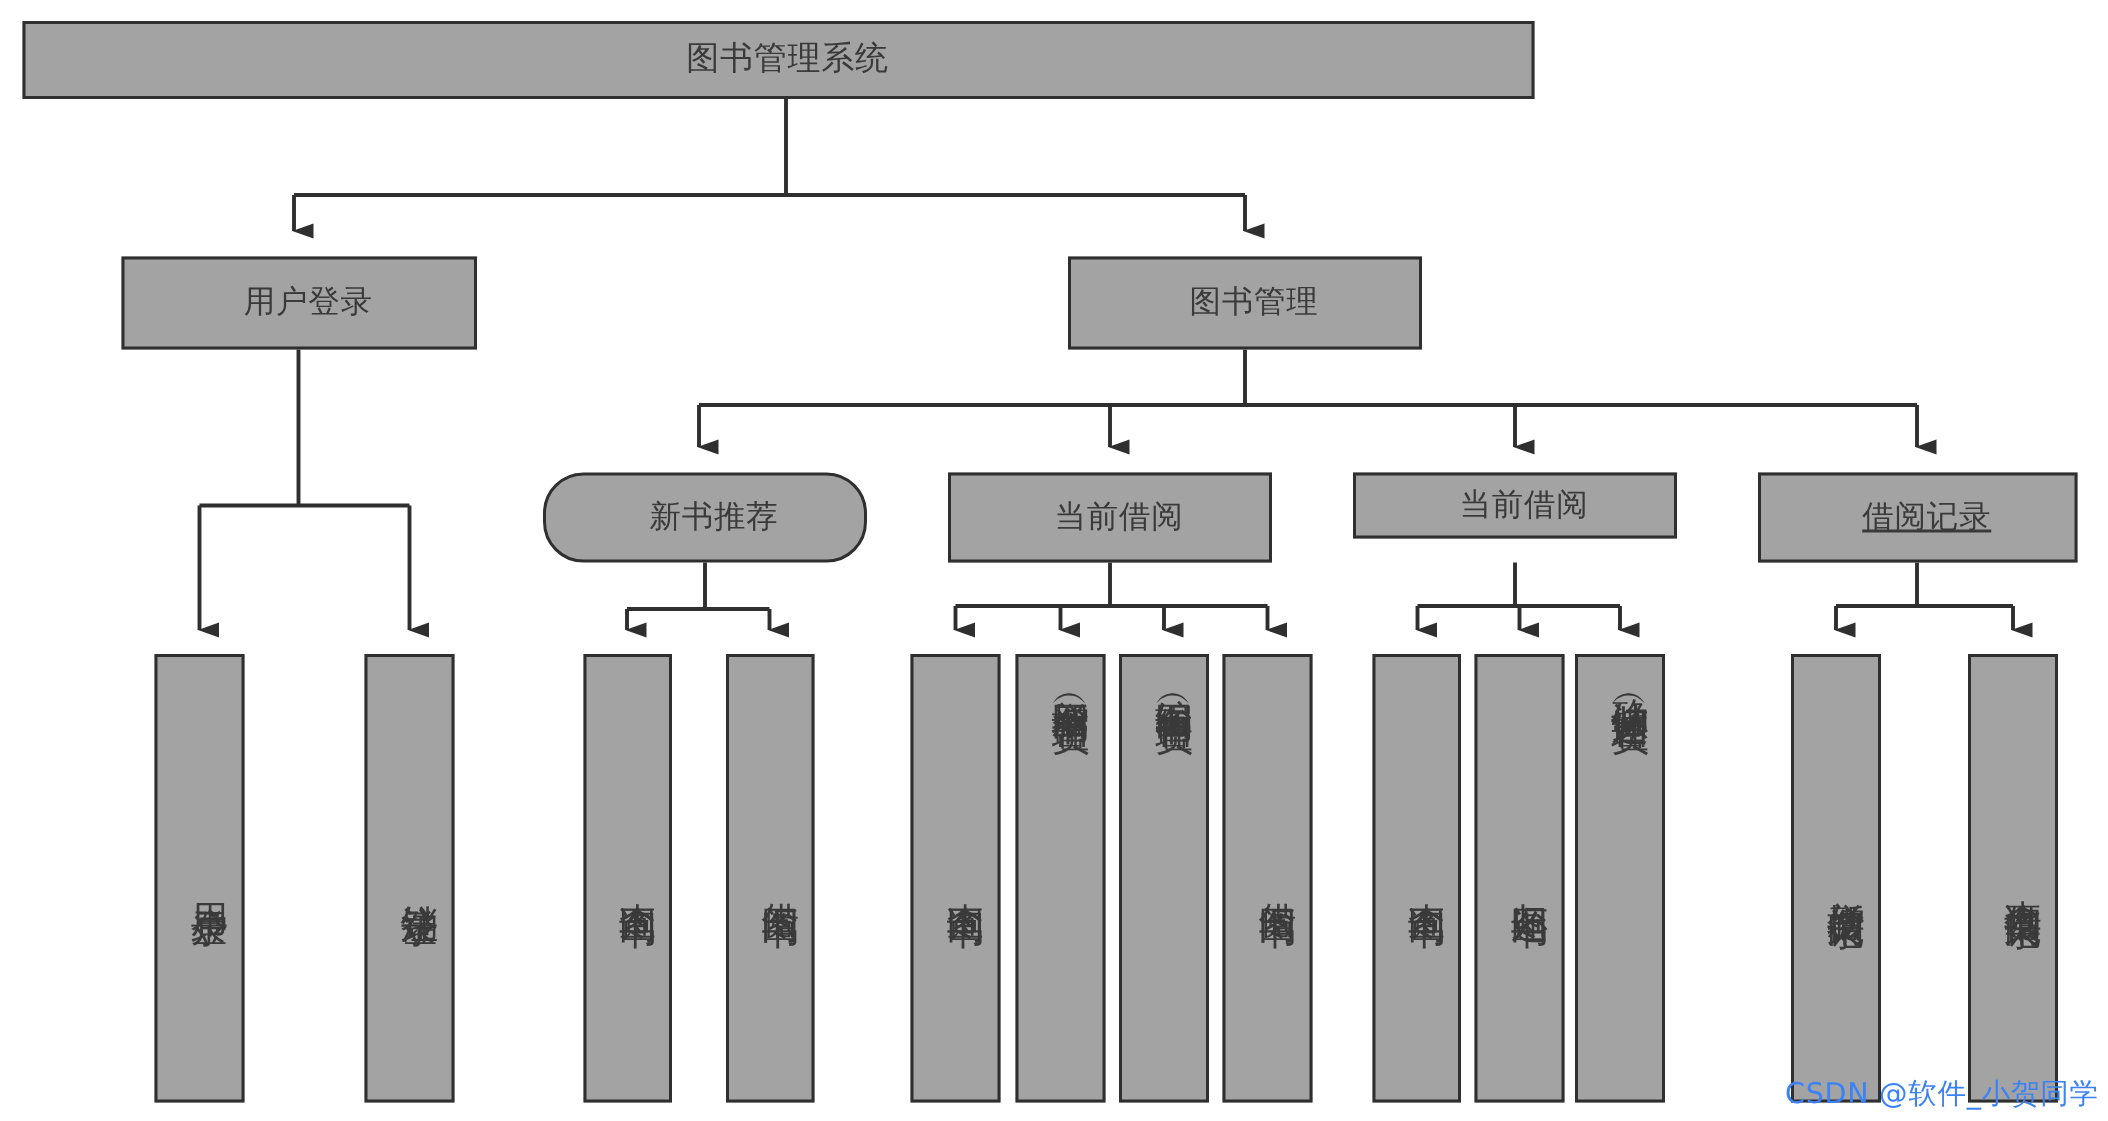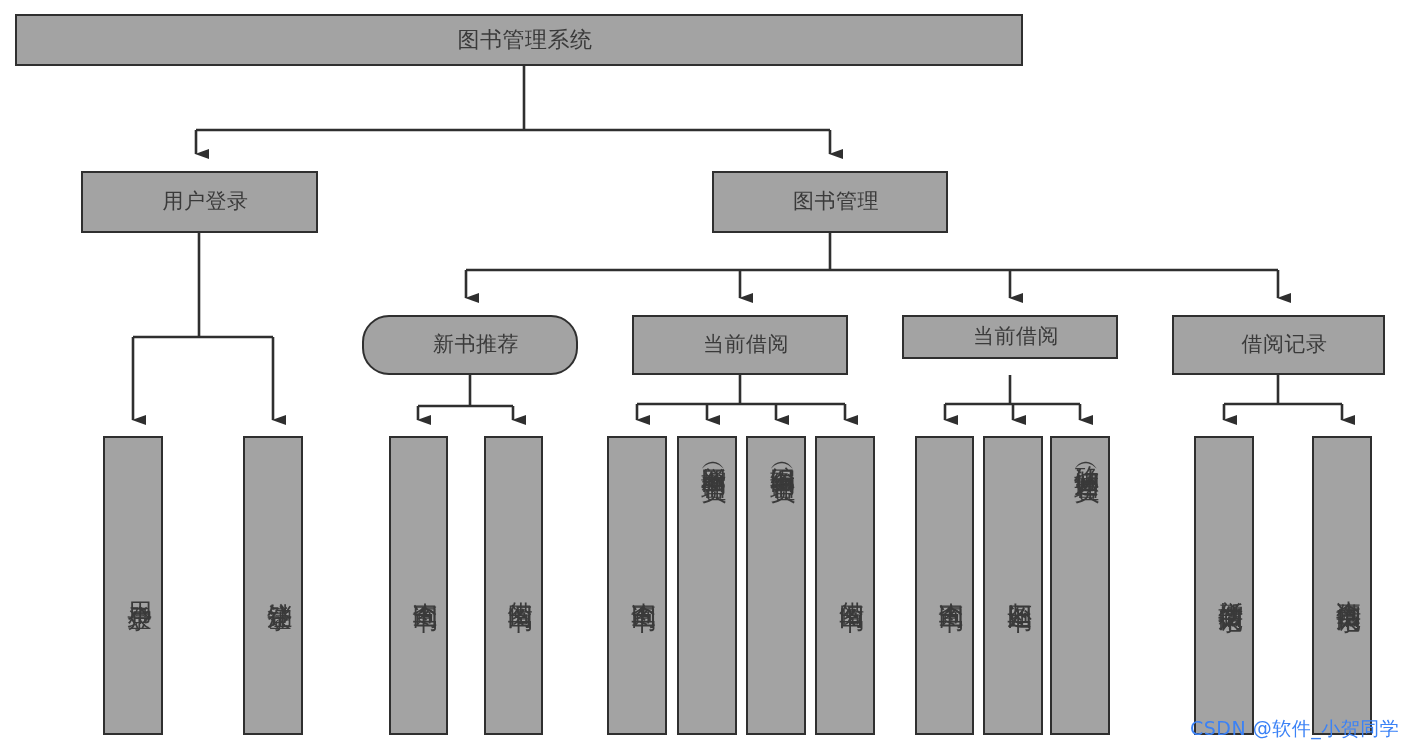--- a/index.html
+++ b/index.html
@@ -148,21 +148,21 @@
   </div>
 
   <div class="node horiz" style="left:632px; top:315px; width:216px; height:60px;">
     <span class="label">当前借阅</span>
   </div>
 
   <div class="node horiz" style="left:902px; top:315px; width:216px; height:44px;">
     <span class="label">当前借阅</span>
   </div>
 
-  <div class="node horiz" style="left:1172px; top:315px; width:213px; height:60px;">
+  <div class="node horiz" style="left:1172px; top:315px; width:213px; height:60px;text-decoration:underline;">
     <span class="label">借阅记录</span>
   </div>
 
   <div class="node vert vcenter" style="left:103px; top:436px; width:60px; height:299px;">
     <span class="label">用户登录</span>
   </div>
 
   <div class="node vert vcenter" style="left:243px; top:436px; width:60px; height:299px;">
     <span class="label">注销登录</span>
   </div>

